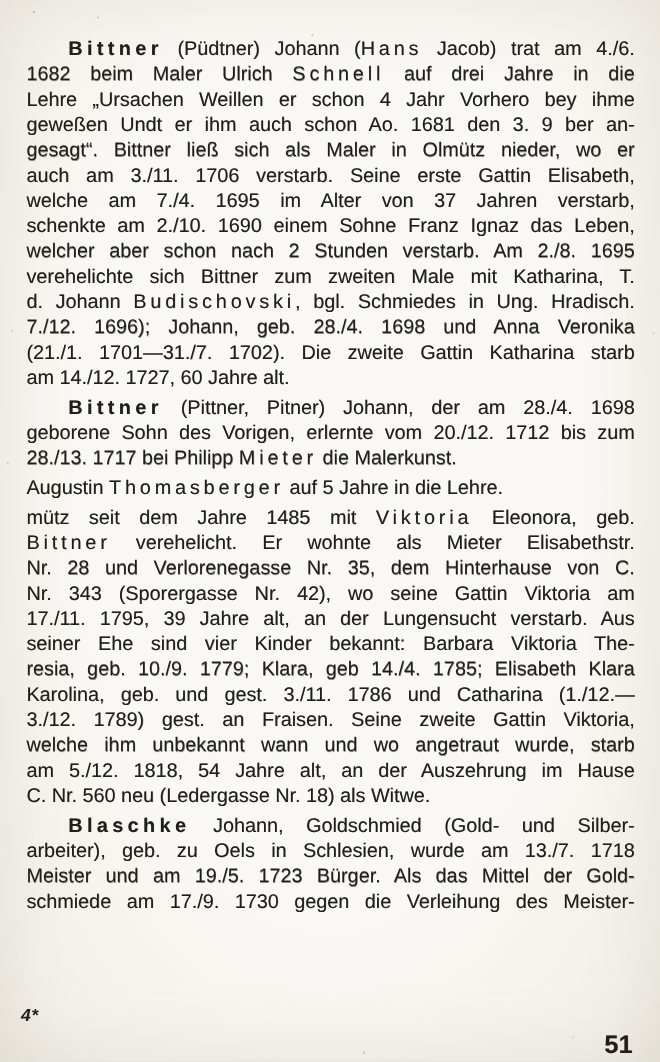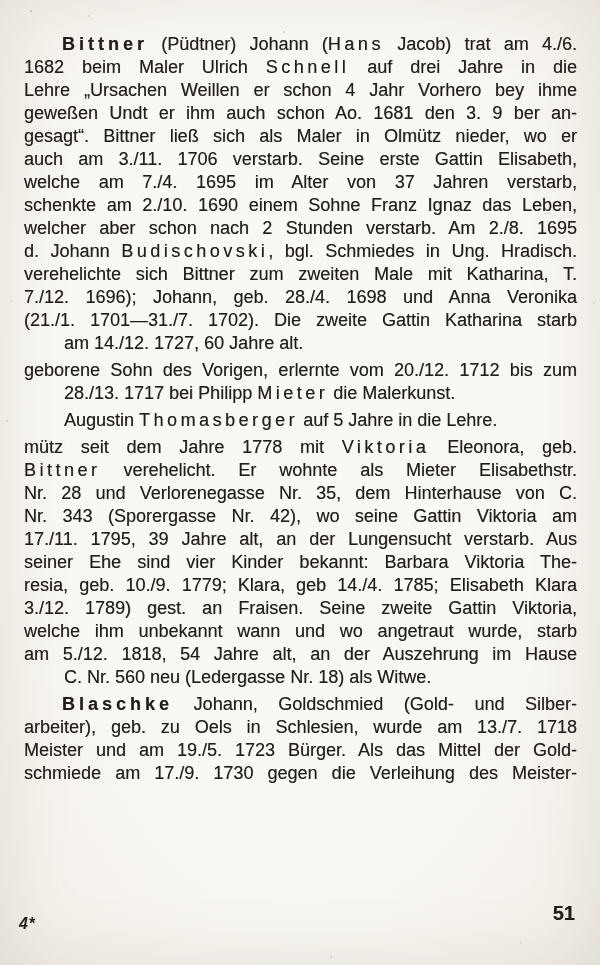--- a/index.html
+++ b/index.html
@@ -43,82 +43,84 @@
   .para { margin-top: 4px; }
   .para:first-child { margin-top: 0; }
   .line {
     font-size: 18px;
     line-height: 23px;
     text-align: justify;
     text-align-last: justify;
     text-shadow: 0.3px 0.3px 0.3px rgba(33, 28, 22, 0.5);
   }
   .line.first { padding-left: 38px; }
-  .line.unjust { text-align-last: left; margin-left: 40px; }
+  .line.unjust { text-align-last: left; }
   .head {
     font-weight: 700;
     letter-spacing: 4px;
   }
   .sp { letter-spacing: 3.5px; }
   .n { letter-spacing: 0; }
   .sig {
     position: absolute;
     left: 19px;
     top: 915px;
     font-size: 16px;
     font-weight: 700;
     font-style: italic;
     letter-spacing: 0.5px;
   }
   .pagenum {
     position: absolute;
     right: 25px;
-    top: 902px;
-    font-size: 20px;
+    top: 936px;
+    font-size: 23px;
     font-weight: 700;
     text-shadow: 0.3px 0.3px 0.3px rgba(33, 28, 22, 0.5);
   }
 </style>
 </head>
 <body>
 
 <div class="page">
   <div class="speckles"></div>
   <main class="text-block">
       <div class="para">
         <div class="line first"><span class="head">Bittner</span><span class="n"> (Püdtner) Johann (</span><span class="sp">Hans</span><span class="n"> Jacob) trat am 4./6.</span></div>
         <div class="line"><span class="n">1682 beim Maler Ulrich </span><span class="sp">Schnell</span><span class="n"> auf drei Jahre in die</span></div>
         <div class="line"><span class="n">Lehre „Ursachen Weillen er schon 4 Jahr Vorhero bey ihme</span></div>
         <div class="line"><span class="n">geweßen Undt er ihm auch schon Ao. 1681 den 3. 9 ber an-</span></div>
         <div class="line"><span class="n">gesagt“. Bittner ließ sich als Maler in Olmütz nieder, wo er</span></div>
         <div class="line"><span class="n">auch am 3./11. 1706 verstarb. Seine erste Gattin Elisabeth,</span></div>
         <div class="line"><span class="n">welche am 7./4. 1695 im Alter von 37 Jahren verstarb,</span></div>
         <div class="line"><span class="n">schenkte am 2./10. 1690 einem Sohne Franz Ignaz das Leben,</span></div>
         <div class="line"><span class="n">welcher aber schon nach 2 Stunden verstarb. Am 2./8. 1695</span></div>
+        <div class="line"><span class="n">verehelichte sich Bittner zum zweiten Male mit Katharina, T.</span></div>
         <div class="line"><span class="n">d. Johann </span><span class="sp">Budischovski</span><span class="n">, bgl. Schmiedes in Ung. Hradisch.</span></div>
-        <div class="line"><span class="n">verehelichte sich Bittner zum zweiten Male mit Katharina, T.</span></div>
         <div class="line"><span class="n">7./12. 1696); Johann, geb. 28./4. 1698 und Anna Veronika</span></div>
         <div class="line"><span class="n">(21./1. 1701—31./7. 1702). Die zweite Gattin Katharina starb</span></div>
         <div class="line unjust"><span class="n">am 14./12. 1727, 60 Jahre alt.</span></div>
       </div>
       <div class="para">
+        <div class="line first"><span class="head">Bittner</span><span class="n"> (Pittner, Pitner) Johann, der am 28./4. 1698</span></div>
         <div class="line"><span class="n">geborene Sohn des Vorigen, erlernte vom 20./12. 1712 bis zum</span></div>
         <div class="line unjust"><span class="n">28./13. 1717 bei Philipp </span><span class="sp">Mieter</span><span class="n"> die Malerkunst.</span></div>
       </div>
       <div class="para">
         <div class="line unjust"><span class="n">Augustin </span><span class="sp">Thomasberger</span><span class="n"> auf 5 Jahre in die Lehre.</span></div>
       </div>
       <div class="para">
-        <div class="line"><span class="n">mütz seit dem Jahre 1778 mit </span><span class="sp">Viktoria</span><span class="n"> Eleonora, geb.</span></div>
+        <div class="line"><span class="n">mütz seit dem Jahre 1485 mit </span><span class="sp">Viktoria</span><span class="n"> Eleonora, geb.</span></div>
         <div class="line"><span class="sp">Bittner</span><span class="n"> verehelicht. Er wohnte als Mieter Elisabethstr.</span></div>
         <div class="line"><span class="n">Nr. 28 und Verlorenegasse Nr. 35, dem Hinterhause von C.</span></div>
         <div class="line"><span class="n">Nr. 343 (Sporergasse Nr. 42), wo seine Gattin Viktoria am</span></div>
         <div class="line"><span class="n">17./11. 1795, 39 Jahre alt, an der Lungensucht verstarb. Aus</span></div>
         <div class="line"><span class="n">seiner Ehe sind vier Kinder bekannt: Barbara Viktoria The-</span></div>
         <div class="line"><span class="n">resia, geb. 10./9. 1779; Klara, geb 14./4. 1785; Elisabeth Klara</span></div>
+        <div class="line"><span class="n">Karolina, geb. und gest. 3./11. 1786 und Catharina (1./12.—</span></div>
         <div class="line"><span class="n">3./12. 1789) gest. an Fraisen. Seine zweite Gattin Viktoria,</span></div>
         <div class="line"><span class="n">welche ihm unbekannt wann und wo angetraut wurde, starb</span></div>
         <div class="line"><span class="n">am 5./12. 1818, 54 Jahre alt, an der Auszehrung im Hause</span></div>
         <div class="line unjust"><span class="n">C. Nr. 560 neu (Ledergasse Nr. 18) als Witwe.</span></div>
       </div>
       <div class="para">
         <div class="line first"><span class="head">Blaschke</span><span class="n"> Johann, Goldschmied (Gold- und Silber-</span></div>
         <div class="line"><span class="n">arbeiter), geb. zu Oels in Schlesien, wurde am 13./7. 1718</span></div>
         <div class="line"><span class="n">Meister und am 19./5. 1723 Bürger. Als das Mittel der Gold-</span></div>
         <div class="line"><span class="n">schmiede am 17./9. 1730 gegen die Verleihung des Meister-</span></div>

